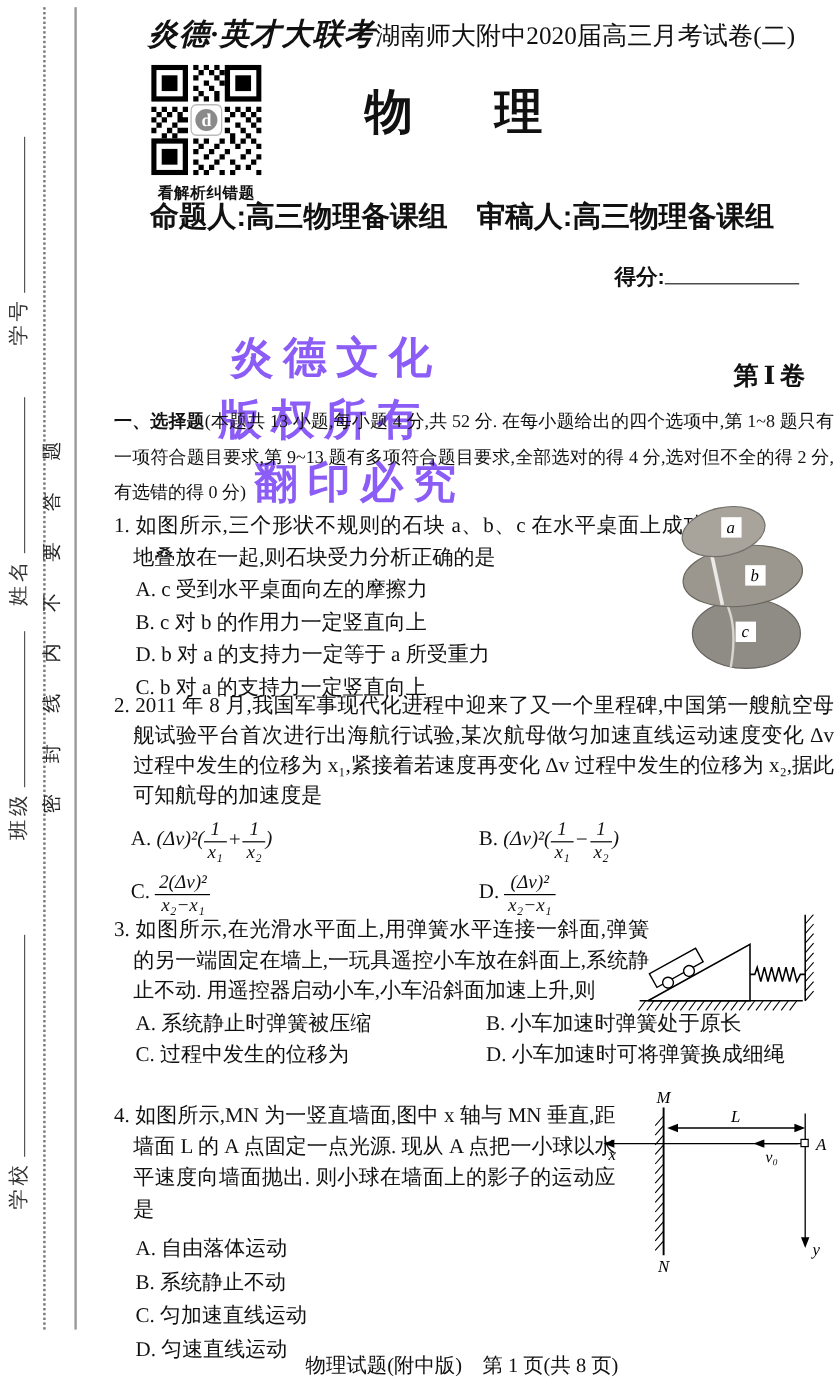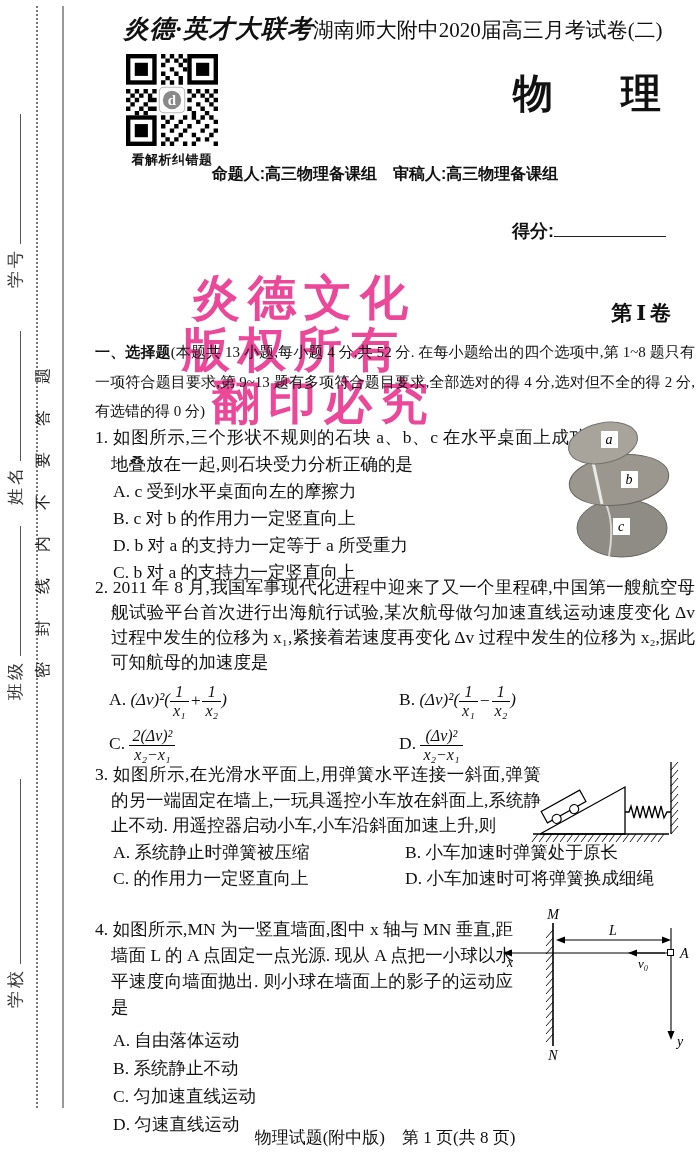--- a/index.html
+++ b/index.html
@@ -19,36 +19,36 @@
     font-size:17px;color:#333;letter-spacing:3px;
   }
   .mfield .blank{display:inline-block;height:0.85em;border-bottom:1.5px solid #555;margin-left:4px;}
   .seal{
     position:absolute;left:33px;top:678px;white-space:nowrap;
     transform:rotate(-90deg);transform-origin:0 0;
     font-size:16px;letter-spacing:26px;color:#222;
   }
 
   
-  .watermark{position:absolute;left:192px;top:272px;z-index:0;color:#ec4899;
-    font-size:48px;font-weight:bold;letter-spacing:8px;line-height:52px;}
+  .watermark{position:absolute;left:192px;top:272px;z-index:0;color:#8b5cf6;
+    font-size:36px;font-weight:bold;letter-spacing:8px;line-height:52px;}
   .watermark div{white-space:nowrap;}
   .wm2{margin-left:-10px;}
   .wm3{margin-left:20px;}
 
   
   .exam-header{position:absolute;left:92px;top:12px;width:602px;text-align:center;white-space:nowrap;z-index:2;}
   .series{font-weight:bold;font-style:italic;font-size:25px;letter-spacing:1px;}
   .examname{font-size:21px;}
   .qr-block{position:absolute;left:121px;top:54px;width:102px;text-align:center;z-index:2;}
   .qr-caption{font-size:13px;font-weight:bold;font-family:"Liberation Sans","DejaVu Sans",sans-serif;margin-top:1px;letter-spacing:0.5px;text-align:center;}
-  .subject{position:absolute;left:95px;top:66px;width:580px;text-align:right;
+  .subject{position:absolute;left:95px;top:66px;width:580px;text-align:center;
     font-size:40px;font-weight:bold;letter-spacing:14px;z-index:1;}
   .setters{position:absolute;left:95px;top:164px;width:580px;text-align:center;
-    font-weight:bold;font-size:16px;font-family:"Liberation Sans","DejaVu Sans",sans-serif;z-index:2;}
+    font-weight:bold;font-size:24px;font-family:"Liberation Sans","DejaVu Sans",sans-serif;z-index:2;}
   .score{position:absolute;left:512px;top:219px;font-weight:bold;font-size:18px;
     font-family:"Liberation Sans","DejaVu Sans",sans-serif;z-index:2;}
   .score .sblank{display:inline-block;width:112px;height:0.8em;border-bottom:1.5px solid #222;}
 
   
   .intro{position:absolute;left:95px;top:245px;width:597px;font-size:17.5px;line-height:25px;z-index:2;}
   .intro .ind{text-indent:2em;}
   .part-heading{position:absolute;left:95px;top:299px;width:580px;text-align:right;
     font-size:21px;font-weight:bold;z-index:2;letter-spacing:4px;}
   .section-intro{position:absolute;left:95px;top:337px;width:600px;font-size:15px;
@@ -222,21 +222,21 @@
   </div>
 
   <div class="q" id="q3">
     <div class="qtext">
       <span>3.</span>
       <span>如图所示,在光滑水平面上,用弹簧水平连接一斜面,弹簧的另一端固定在墙上,一玩具遥控小车放在斜面上,系统静止不动. 用遥控器启动小车,小车沿斜面加速上升,则</span>
     </div>
     <div class="optrow">
       <div class="opt">A. 系统静止时弹簧被压缩</div>
       <div class="opt">B. 小车加速时弹簧处于原长</div>
-      <div class="opt">C. 的作用力一定竖直向上</div>
+      <div class="opt">C. 过程中发生的位移为</div>
       <div class="opt">D. 小车加速时可将弹簧换成细绳</div>
     </div>
     <svg class="fig" id="fig-q3" width="152" height="85" viewBox="0 0 152 85">
       <g stroke="#000" stroke-width="1.3" fill="none">
         <path d="M5 72 H141"></path>
         <path d="M143 0 V72"></path>
         <path d="M12 72 L97 25 L97 72 Z"></path>
         <path d="M97 50 L101 50 L103 44 L106 56 L109 44 L112 56 L115 44 L118 56 L121 44 L124 56 L127 44 L130 56 L133 44 L136 56 L139 50 L143 50"></path>
       </g>
       <g stroke="#000" stroke-width="0.9">

